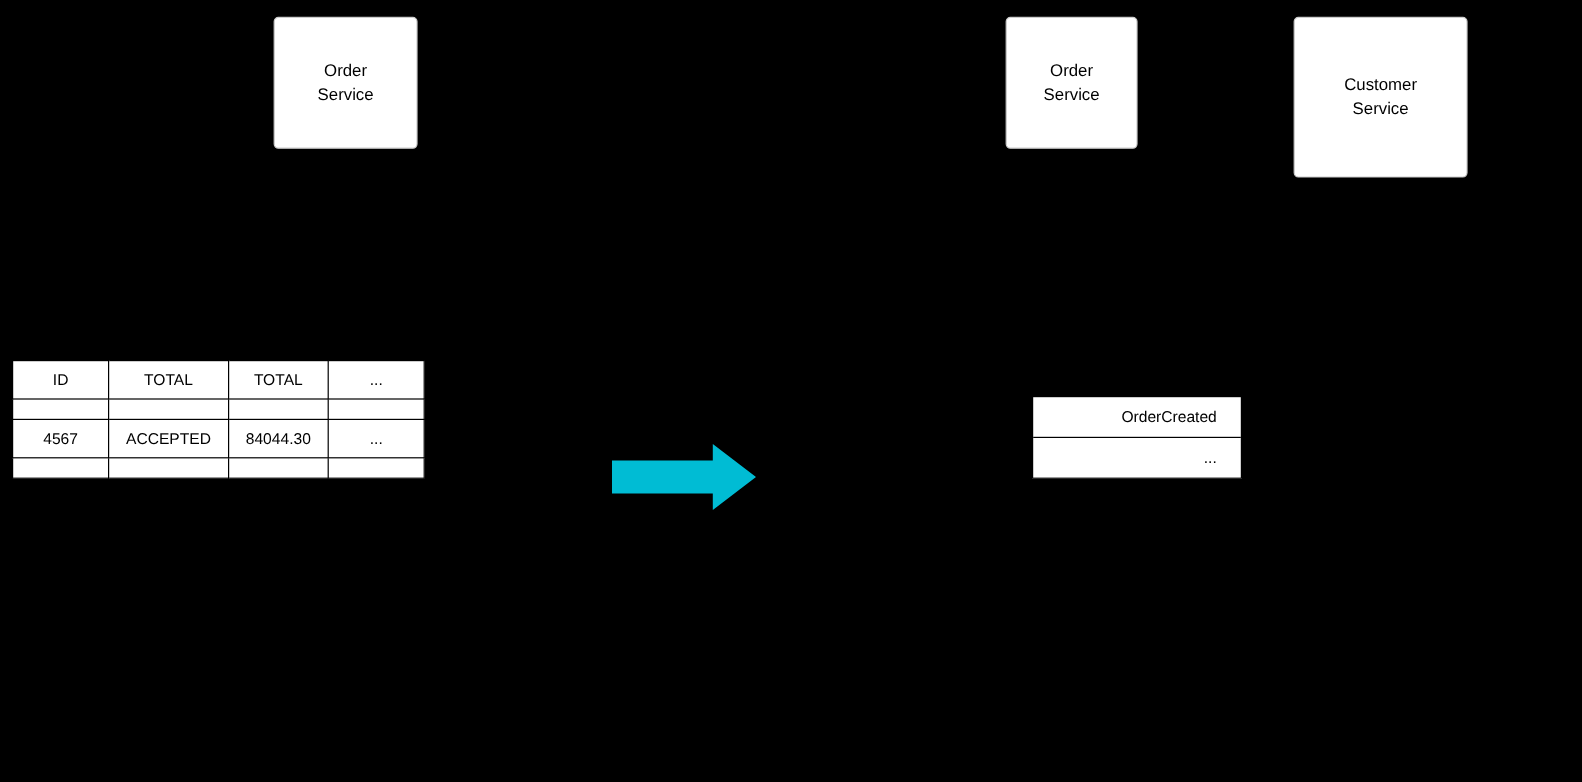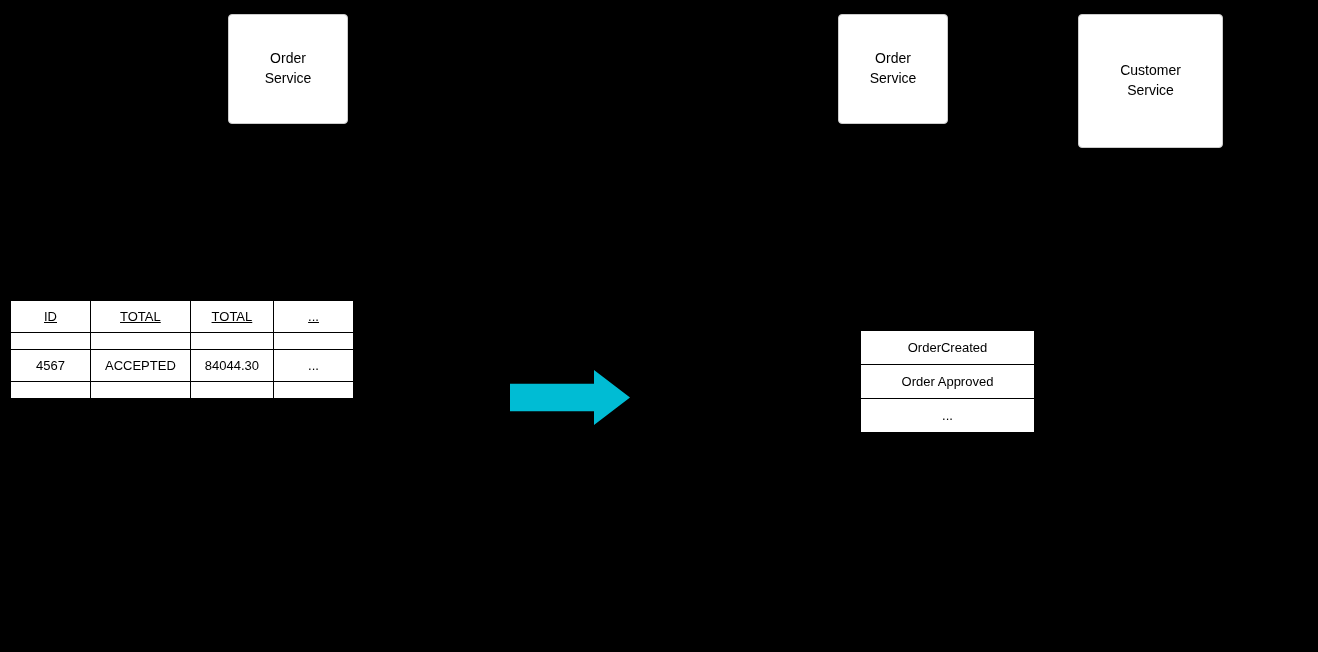--- a/index.html
+++ b/index.html
@@ -35,40 +35,39 @@
     }
     .data-table th,
     .data-table td {
       border: 1px solid #000;
       padding: 8px 14px;
       text-align: center;
       min-width: 80px;
     }
     .data-table th {
       font-weight: normal;
-      text-decoration: underline;
     }
 
     .cyan-arrow {
       position: absolute;
       background: #00bcd4;
       clip-path: polygon(0 25%, 70% 25%, 70% 0%, 100% 50%, 70% 100%, 70% 75%, 0 75%);
     }
 
     .event-list {
       position: absolute;
       background: #fff;
       border: 1px solid #000;
       color: #000;
       font-size: 13px;
     }
     .event-list-item {
       padding: 9px 20px;
       border-bottom: 1px solid #000;
-      text-align: center;
+      text-align: right;
     }
     .event-list-item:last-child {
       border-bottom: none;
     }
   </style>
 </head>
 <body>
 
 <div class="service-box" style="top: 14px; left: 228px; width: 120px; height: 110px;">
   <span>Order<br>Service</span>
@@ -111,15 +110,14 @@
       <td></td>
     </tr>
   </tbody>
 </table>
 
 <div class="cyan-arrow" style="top: 370px; left: 510px; width: 120px; height: 55px;">
 </div>
 
 <div class="event-list" style="top: 330px; left: 860px; width: 175px;">
   <div class="event-list-item">OrderCreated</div>
-  <div class="event-list-item">Order Approved</div>
   <div class="event-list-item">...</div>
 </div>
 
 </body></html>

